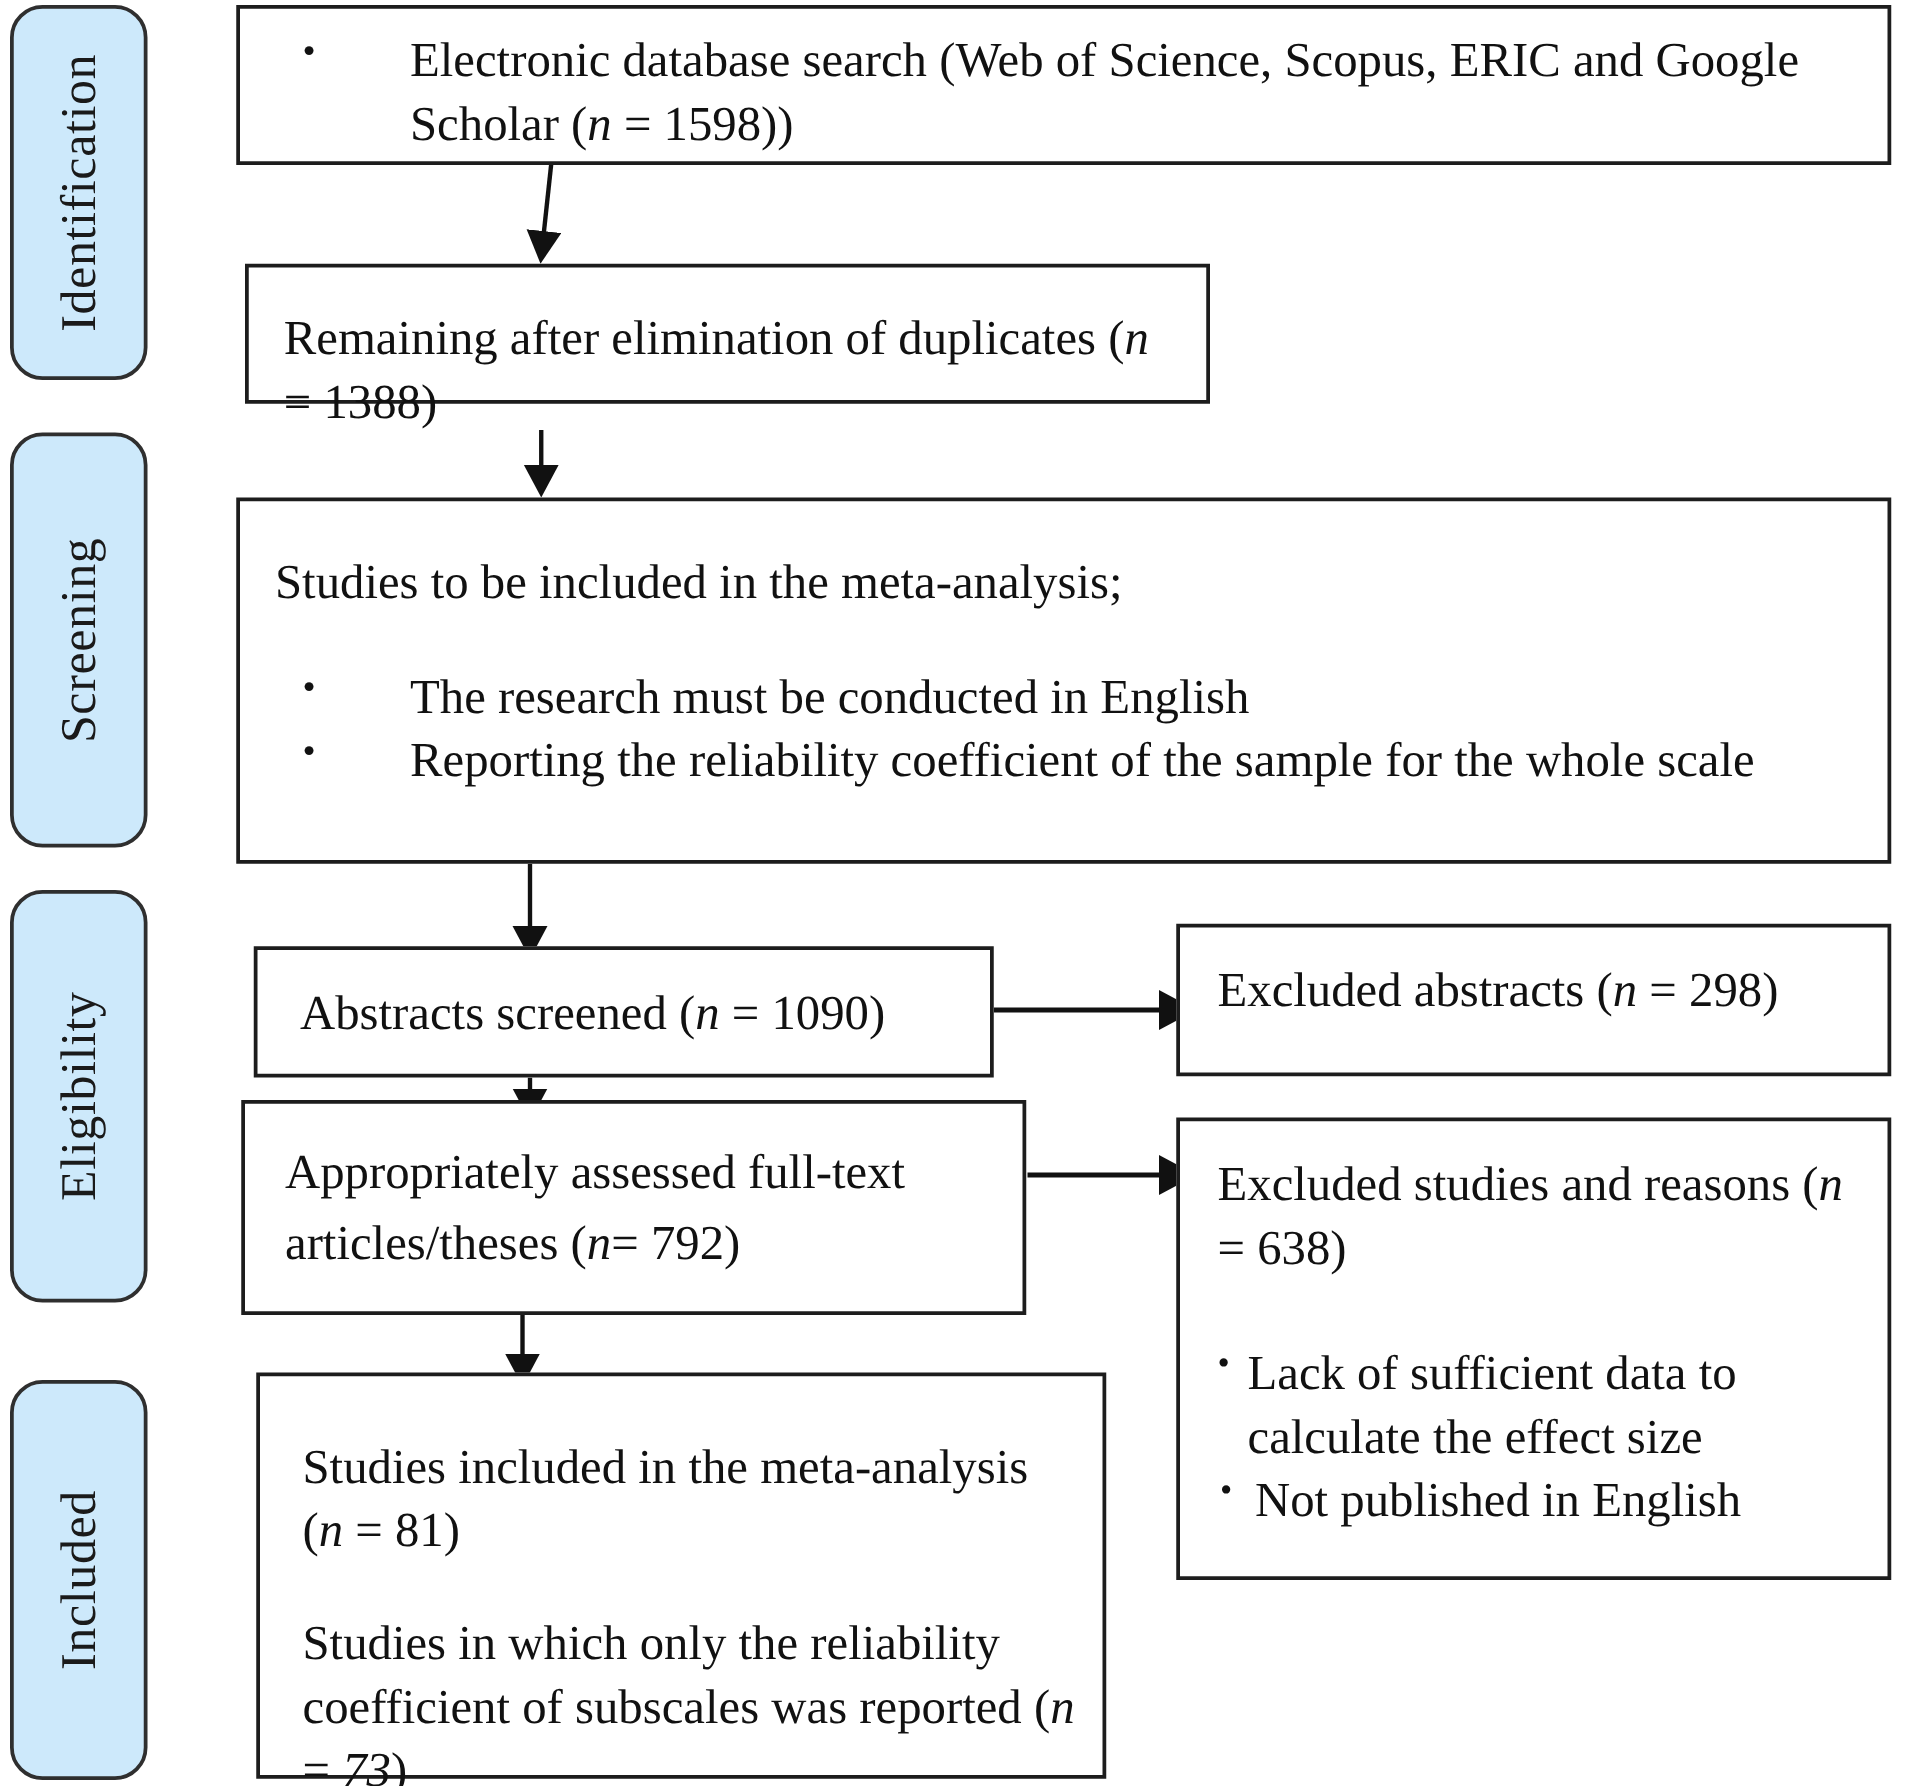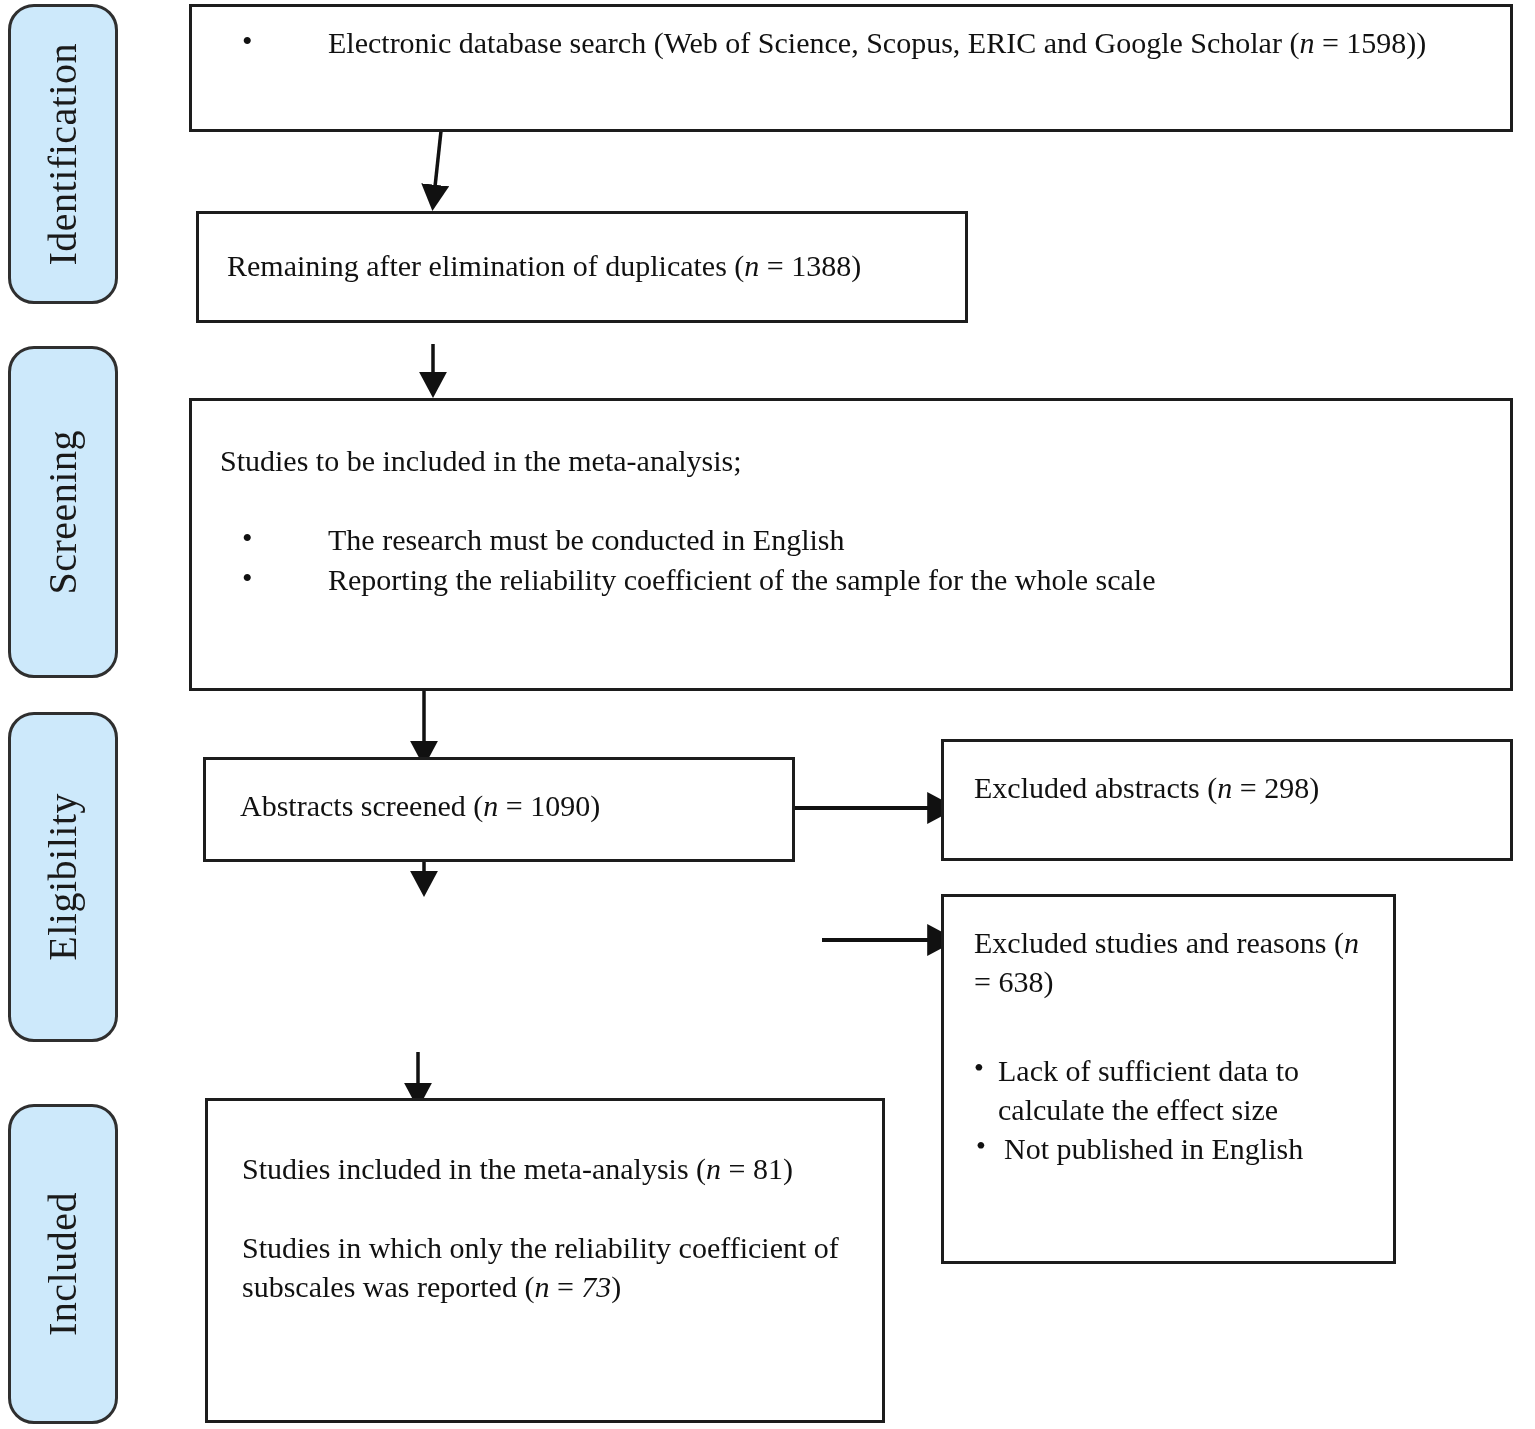--- a/index.html
+++ b/index.html
@@ -43,21 +43,21 @@
 
   
   .box {
     position: absolute;
     background: #ffffff;
     border: 3px solid #1d1d1d;
     box-sizing: border-box;
   }
   .box .box-inner {
     padding: 16px 22px 10px 28px;
-    font-size: 30px;
+    font-size: 39px;
     line-height: 1.30;
   }
   .box p {
     margin: 0;
   }
   .box p + p {
     margin-top: 26px;
   }
   .ital { font-style: italic; }
 
@@ -195,22 +195,28 @@
       <p><span>Abstracts screened (</span><span class="ital">n</span><span> = 1090)</span></p>
     </div>
   </div>
 
   <div class="box" style="left:941px; top:739px; width:572px; height:122px;">
     <div class="box-inner" style="padding-top:26px; padding-left:30px;">
       <p><span>Excluded abstracts (</span><span class="ital">n</span><span> = 298)</span></p>
     </div>
   </div>
 
-
-  <div class="box" style="left:941px; top:894px; width:455px; height:370px;">
+  <div class="box" style="left:193px; top:880px; width:628px; height:172px;">
+    <div class="box-inner" style="padding-top:30px; padding-left:32px;">
+      <p>Appropriately assessed full-text</p>
+      <p style="margin-top:6px;"><span>articles/theses (</span><span class="ital">n</span><span>= 792)</span></p>
+    </div>
+  </div>
+
+  <div class="box" style="left:941px; top:894px; width:572px; height:370px;">
     <div class="box-inner" style="padding-top:26px; padding-left:30px;">
       <p><span>Excluded studies and reasons (</span><span class="ital">n</span><span> = 638)</span></p>
       <ul class="tight-bullets" style="margin-top:50px;">
         <li>Lack of sufficient data to calculate the effect size</li>
         <li class="gap" style="padding-left:30px;">Not published in English</li>
       </ul>
     </div>
   </div>
 
   <div class="box" style="left:205px; top:1098px; width:680px; height:325px;">

